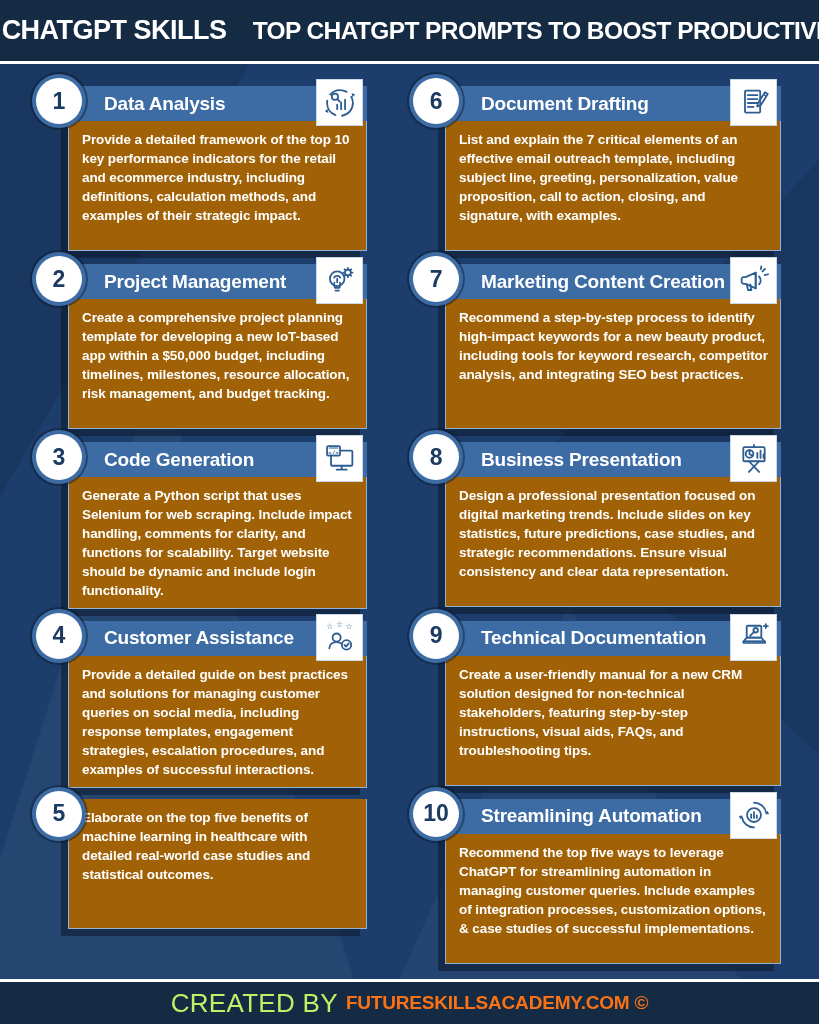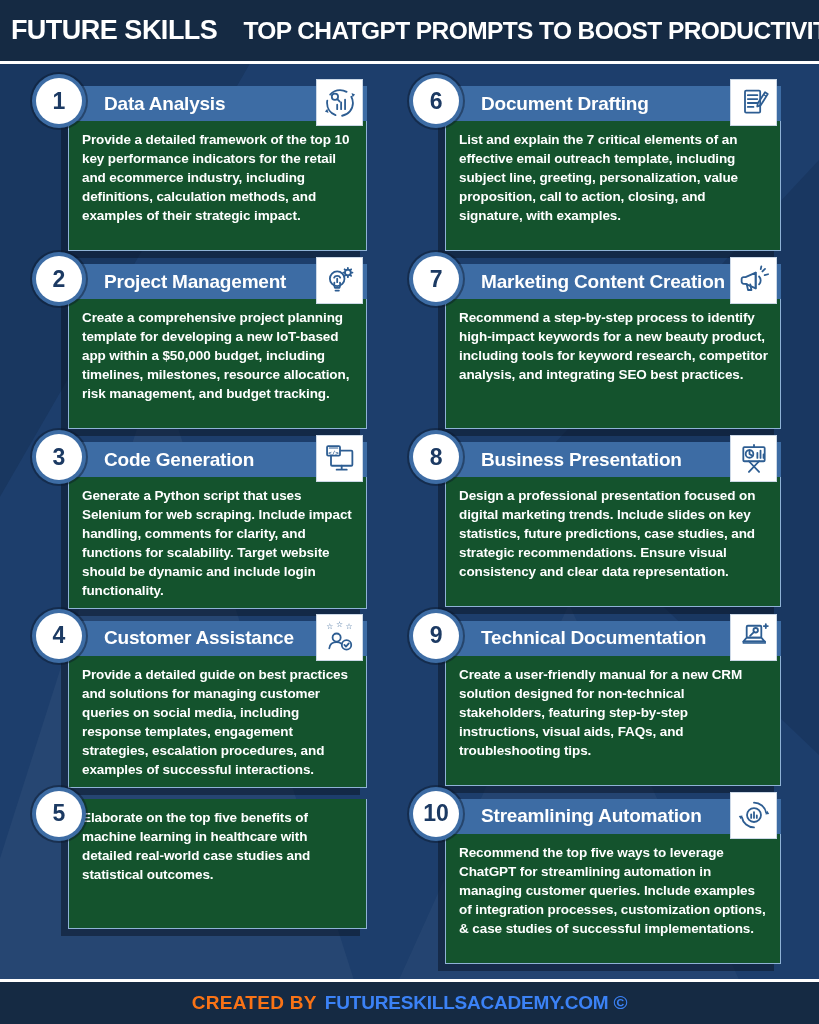--- a/index.html
+++ b/index.html
@@ -54,32 +54,32 @@
   .icon-box {
     position:absolute; right:4px; top:-7px; z-index:4;
     width:47px; height:47px; background:#fff; border:1px solid #ccd8e6;
     display:flex; align-items:center; justify-content:center;
   }
   .icon-box svg { width:36px; height:36px; stroke:#2d5d92; fill:none;
     stroke-width:1.6; stroke-linecap:round; stroke-linejoin:round; }
   .icon-box svg .f { fill:#2d5d92; stroke:none; }
   .icon-box svg text { stroke:none; fill:#2d5d92; font-weight:bold; }
   .card-body {
-    min-height:130px; background:#14532d; border:1px solid #8fb2d6; border-top:none;
+    min-height:130px; background:#a16207; border:1px solid #8fb2d6; border-top:none;
     padding:9px 12px 8px 13px;
   }
   .card-body p { color:#fff; font-weight:bold; font-size:13.5px; line-height:19px; letter-spacing:-.1px; }
   
   .footer {
     position:relative; z-index:2; height:45px; background:#152a43;
     border-top:3px solid #ffffff;
     display:flex; align-items:center; justify-content:center; gap:8px;
   }
-  .footer-prefix { color:#f97316; font-weight:700; font-size:19px; letter-spacing:.3px; }
-  .footer-site { color:#3b82f6; font-weight:bold; font-size:19px; letter-spacing:-.2px; }
+  .footer-prefix { color:#bef264; font-weight:400; font-size:26px; letter-spacing:.3px; }
+  .footer-site { color:#f97316; font-weight:bold; font-size:19px; letter-spacing:-.2px; }
 </style>
 </head>
 <body>
 
 <div class="bg-shapes">
   <div class="poly poly-1"></div>
     <div class="poly poly-2"></div>
   <div class="poly poly-3"></div>
     <div class="poly poly-4"></div>
 </div>
@@ -89,21 +89,21 @@
     <svg width="28" height="30" viewBox="0 0 28 30">
       <circle cx="4" cy="13" r="1.9" fill="#fff"></circle>
         <circle cx="4" cy="18" r="1.9" fill="#fff"></circle>
         <circle cx="4" cy="23" r="1.9" fill="#fff"></circle>
       <circle cx="10.5" cy="8" r="2" fill="#fff"></circle>
         <circle cx="10.5" cy="13" r="2" fill="#fff"></circle>
       <circle cx="10.5" cy="18" r="2" fill="#fff"></circle>
         <circle cx="10.5" cy="23" r="2" fill="#fff"></circle>
       <rect x="15.5" y="5" width="5.5" height="20" rx="2.7" fill="#fff"></rect>
     </svg>
-    <span class="brand-name">FUTURE SKILLS</span>
+    <span class="brand-name">CHATGPT SKILLS</span>
   </div>
   <div class="header-divider"></div>
   <span class="banner-title">TOP CHATGPT PROMPTS TO BOOST PRODUCTIVITY</span>
 </div>
 
 <div class="content">
 
   <div class="card">
     <div class="num-badge">1</div>
     <div class="card-main">

